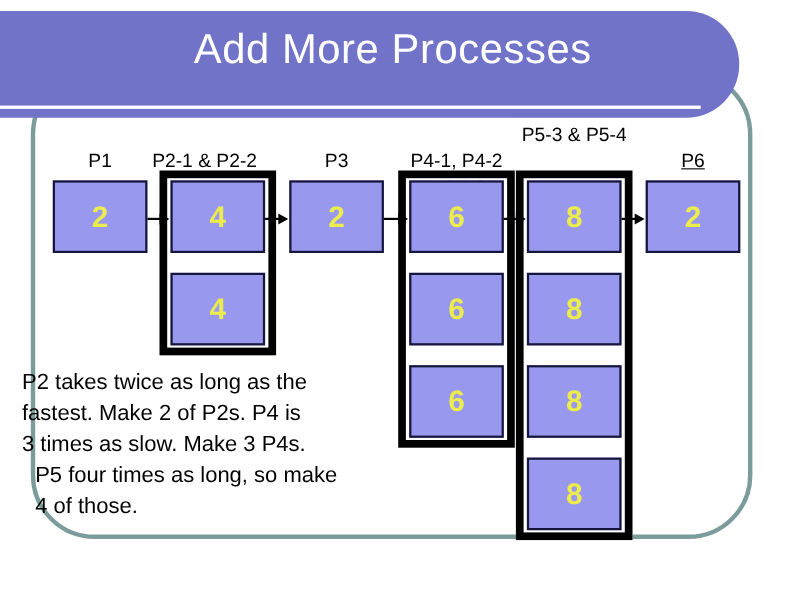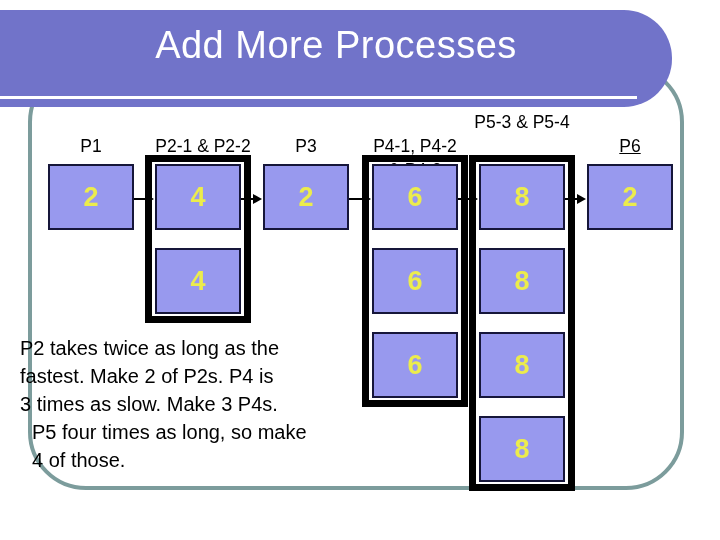--- a/index.html
+++ b/index.html
@@ -25,21 +25,21 @@
     box-sizing:border-box; z-index:0; background:transparent;
   }
 
   
   .header {
     position:absolute; left:0; top:10px; width:672px; height:97px;
     background:var(--header-fill); border-radius:0 48px 48px 0; z-index:5;
   }
   .title {
     position:absolute; left:0; top:14px; width:100%;
-    text-align:center; color:#ffffff; font-size:38px; letter-spacing:0.5px;
+    text-align:center; color:#ffffff; font-size:38px; letter-spacing:0.5px;padding-left:21px;
   }
   .header-line {
     position:absolute; left:0; top:86px; width:637px; height:3px; background:#ffffff;
   }
 
   
   .group {
     position:absolute; border:7px solid var(--group-border);
     background:#ffffff; box-sizing:border-box; z-index:1;
   }
@@ -83,21 +83,21 @@
   <div id="diagram">
       <div class="col-label" style="left: 21px; top: 134px;">
         <div>P1</div>
       </div>
       <div class="pbox" style="left: 48px; top: 164px;">
         <span class="pnum">2</span>
       </div>
       <div class="arrow-line" style="left: 134px; top: 198px; width: 12px;"></div>
       <div class="arrow-head" style="left: 145px; top: 194px;"></div>
       <div class="group" style="left: 145px; top: 155px; width: 106px; height: 168px;"></div>
-      <div class="col-label" style="left: 133px; top: 134px; text-align: center;">
+      <div class="col-label" style="left: 116px; top: 134px; text-align: center;">
         <div>P2-1 &amp; P2-2</div>
       </div>
       <div class="pbox" style="left: 155px; top: 164px;">
         <span class="pnum">4</span>
       </div>
       <div class="pbox" style="left: 155px; top: 248px;">
         <span class="pnum">4</span>
       </div>
       <div class="arrow-line" style="left: 241px; top: 198px; width: 13px;"></div>
       <div class="arrow-head" style="left: 253px; top: 194px;"></div>

